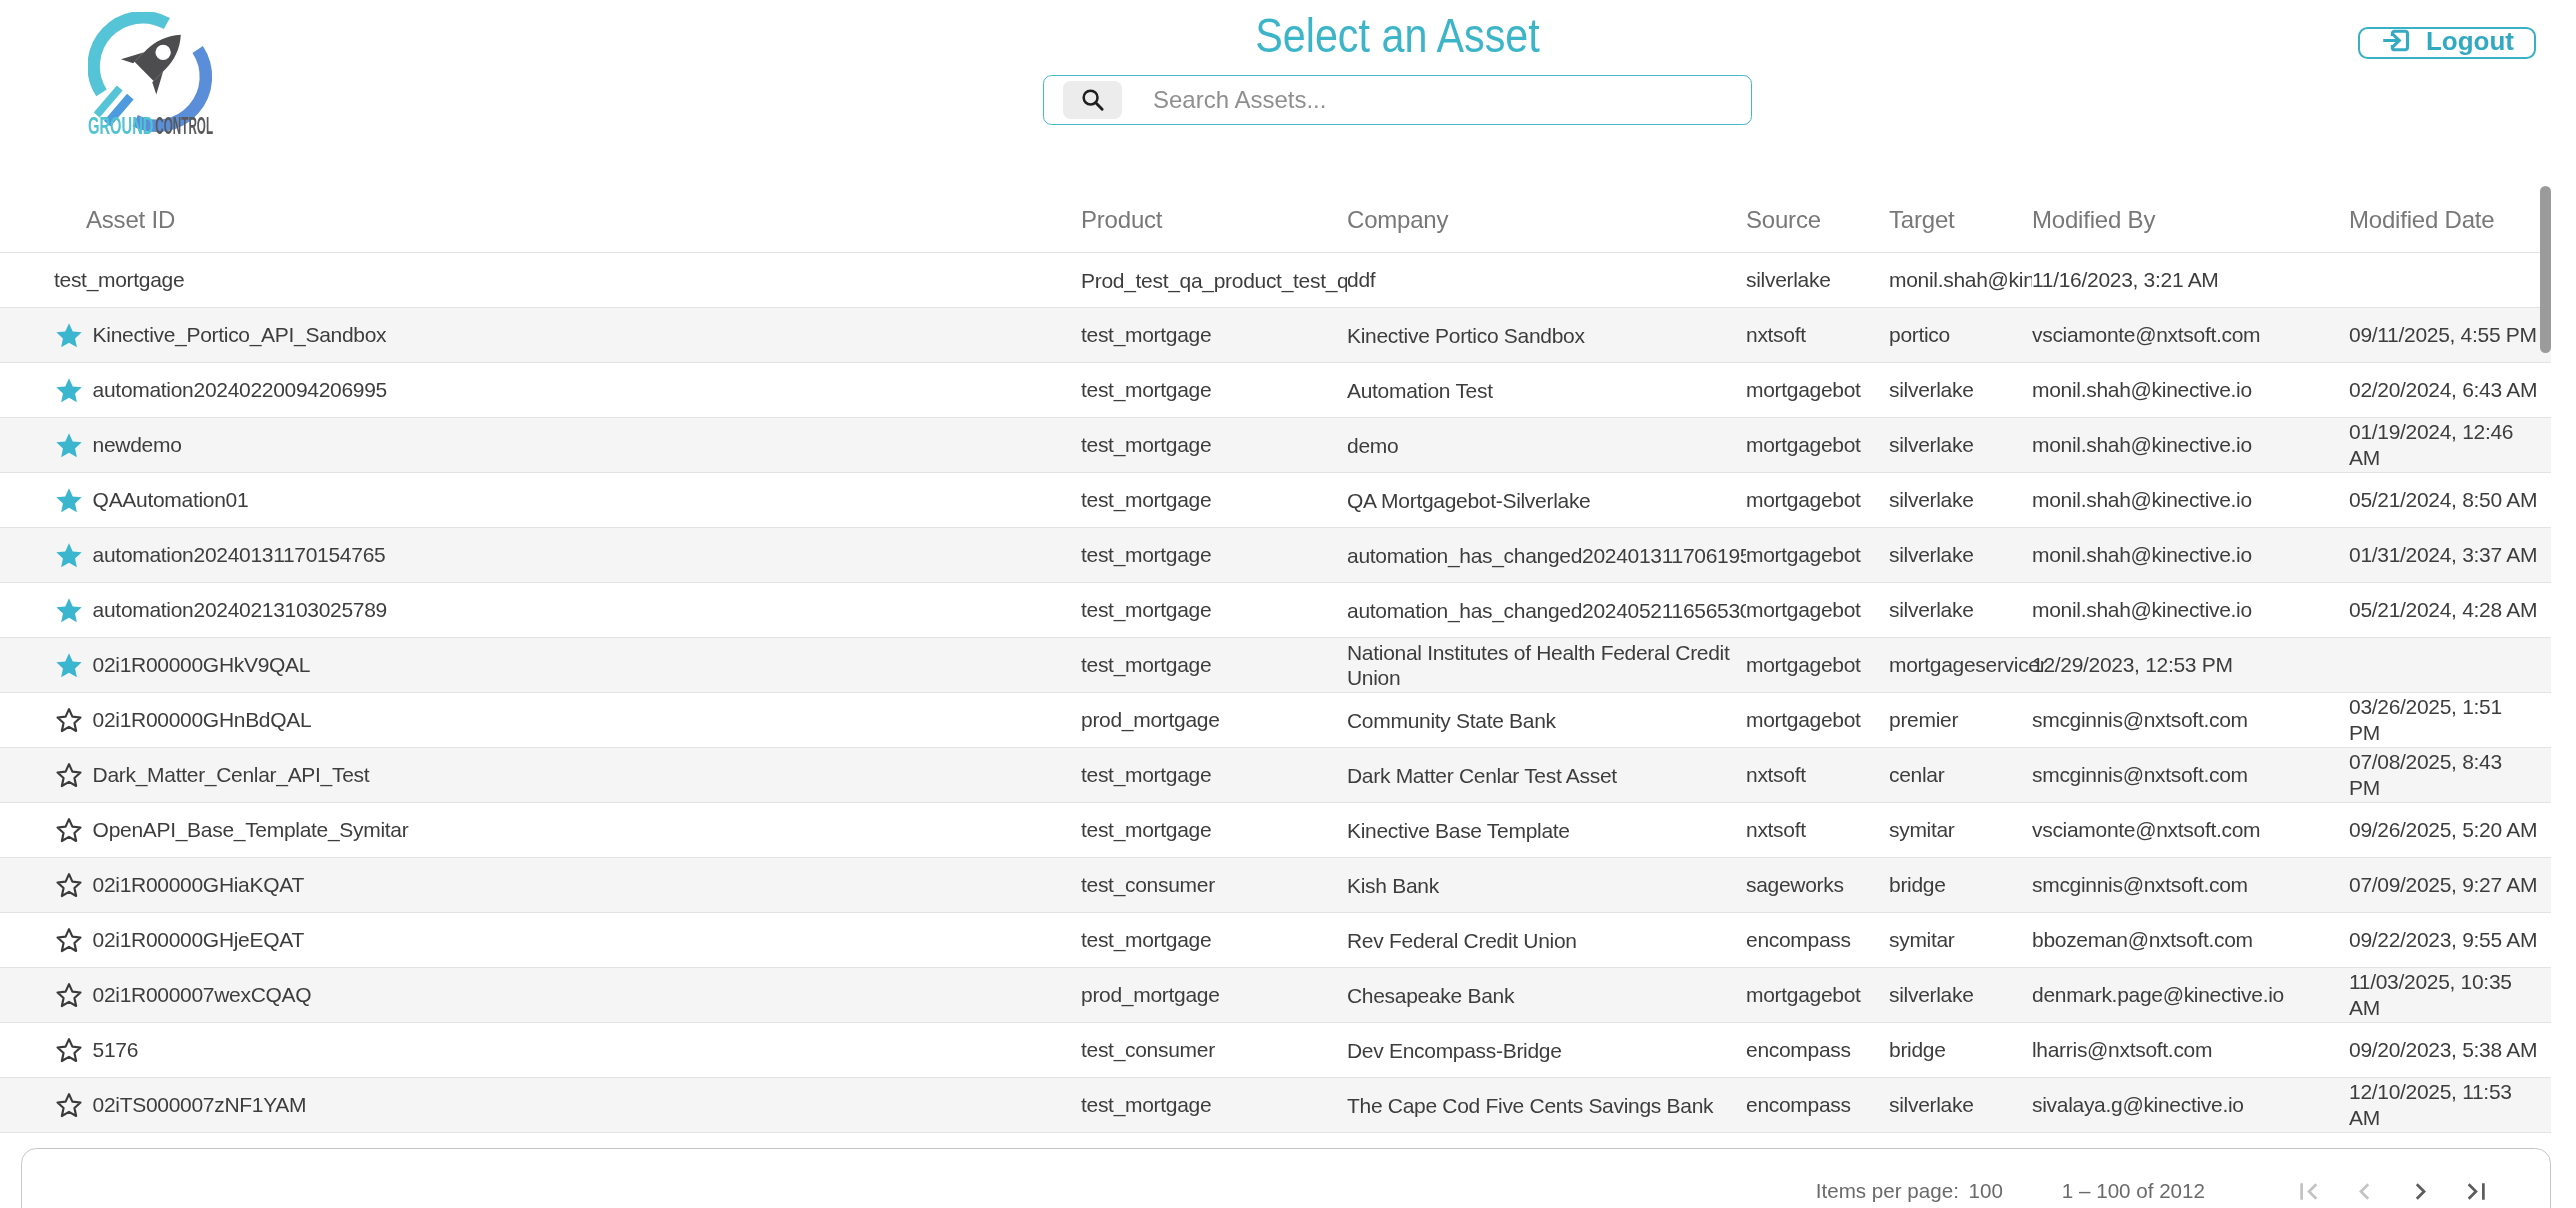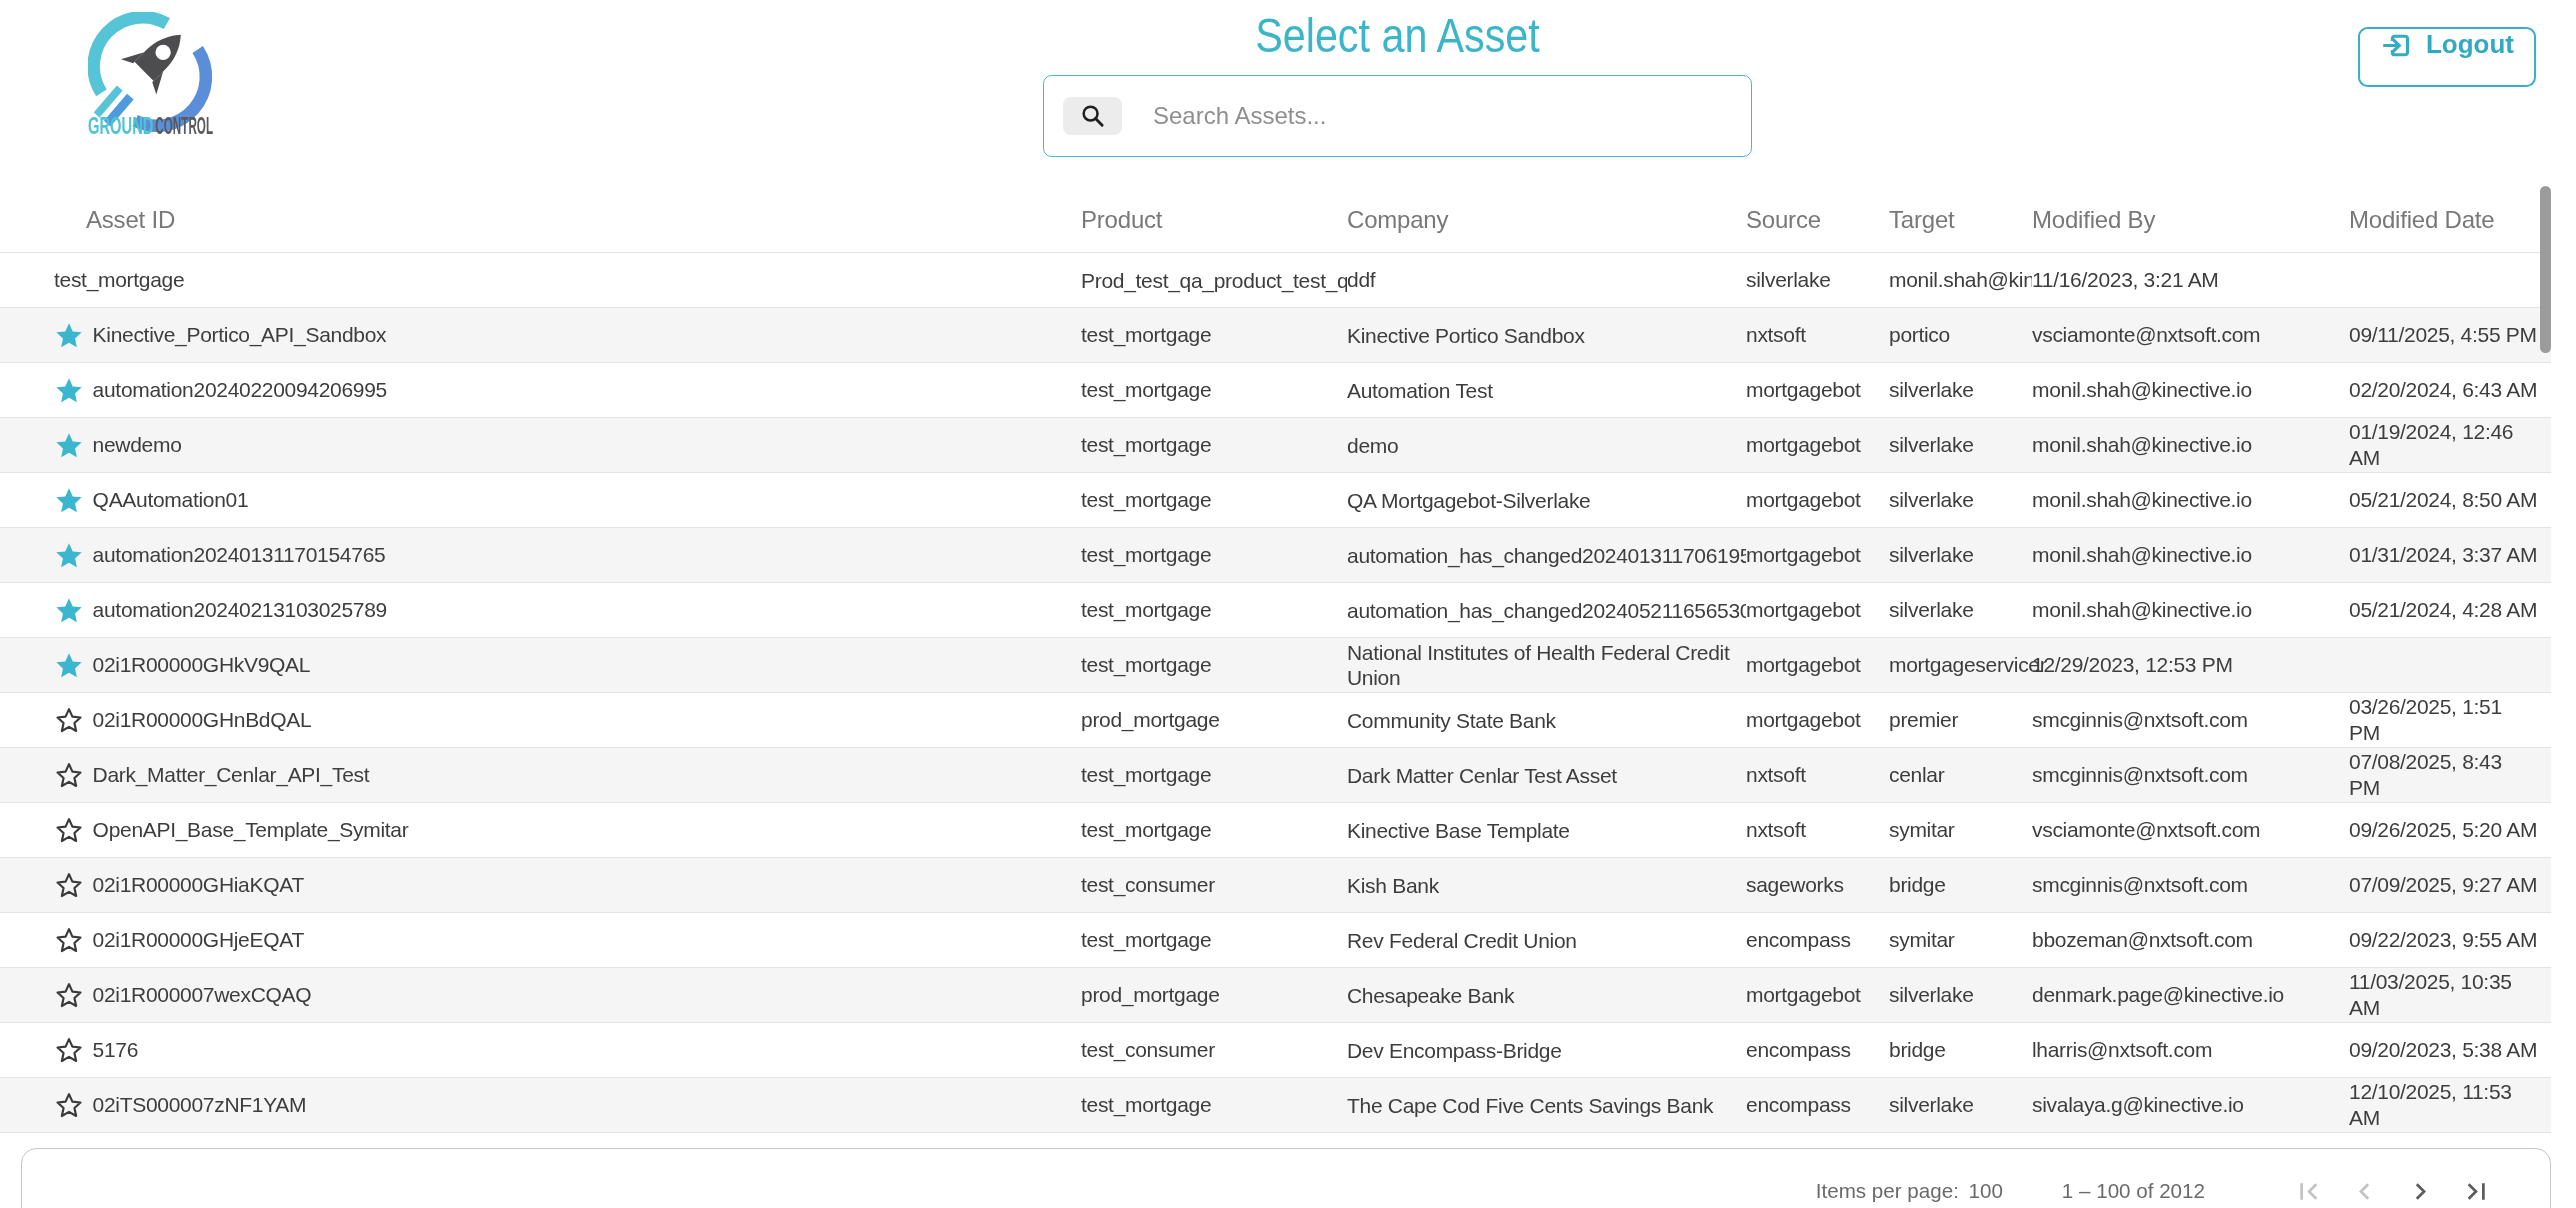--- a/index.html
+++ b/index.html
@@ -5,28 +5,28 @@
   html,body{margin:0;padding:0}
   body{width:2576px;height:1208px;overflow:hidden;background:#fff;position:relative;
        font-family:"Liberation Sans",sans-serif;-webkit-font-smoothing:antialiased}
 
   
   .logo{position:absolute;left:88px;top:11.5px;width:127px;height:127px}
   .center-col{position:absolute;left:1043px;top:7.7px;width:709px;text-align:center}
   .page-title{margin:0;font-size:48px;line-height:56px;font-weight:500;color:#3cb5c9;
               transform:scaleX(.86);letter-spacing:0}
   .search-box{margin-top:11.5px;height:48px;border:1.9px solid #46b6c9;border-radius:8.6px;
-              background:#fff;display:flex;align-items:center;padding:16px 19px;gap:29px}
+              background:#fff;display:flex;align-items:center;padding:0 19px;gap:29px}
   .search-icon-btn{width:59px;height:38px;background:#ececec;border-radius:7.7px;flex:none;
                    display:flex;align-items:center;justify-content:center;cursor:pointer}
   .search-box input{border:none;outline:none;flex:1;font-size:24px;color:#333;
                     font-family:"Liberation Sans",sans-serif;background:transparent}
   .search-box input::placeholder{color:#8f8f8f}
-  .logout-btn{position:absolute;top:27px;right:40px;height:60px;box-sizing:border-box;
-              display:flex;align-items:flex-start;gap:12.5px;padding:0 20px;background:#fff;
+  .logout-btn{position:absolute;top:27px;right:40px;height:32px;box-sizing:border-box;
+              display:flex;align-items:flex-end;gap:12.5px;padding:0 20px;background:#fff;
               border:2.9px solid #3ab0c6;border-radius:9.6px;color:#32a9c2;font-size:26px;
               font-weight:700;font-family:"Liberation Sans",sans-serif;cursor:pointer}
 
   
   .table{position:absolute;left:0;top:188px;right:25px}
   .thead,.trow{display:grid;padding-left:54px;
      grid-template-columns:1027px 266px 399px 143px 143px 317px 1fr}
   .thead{height:64px;align-items:center;color:#787878;font-size:24px;letter-spacing:-0.2px}
   .thead .hcell{overflow:hidden;white-space:nowrap;padding-right:11.5px}
   .thead .h-asset{padding-left:32px}

